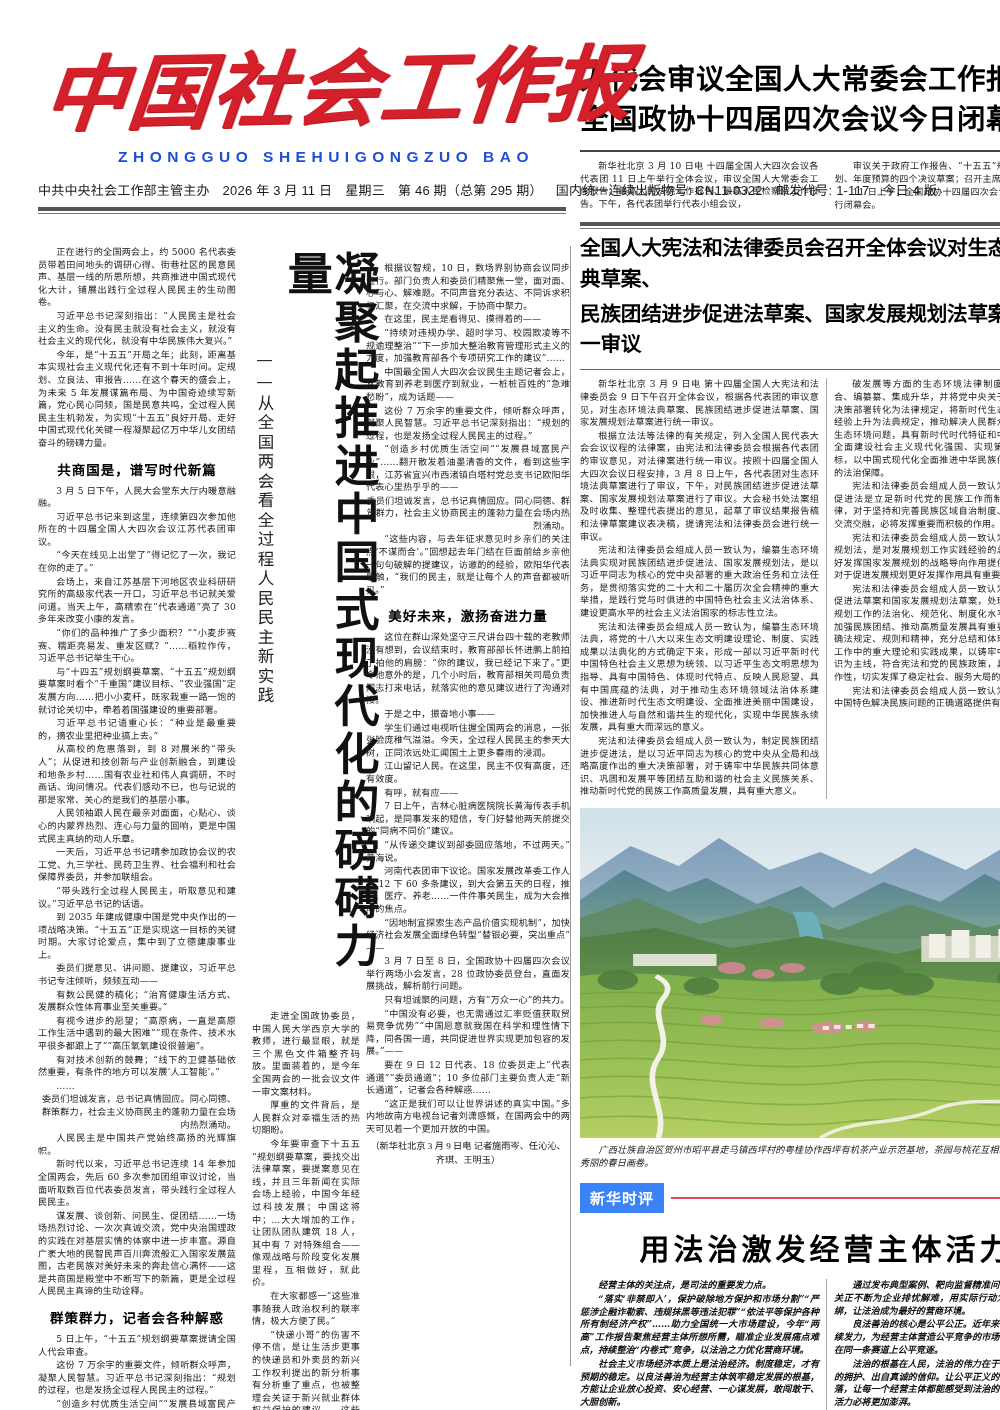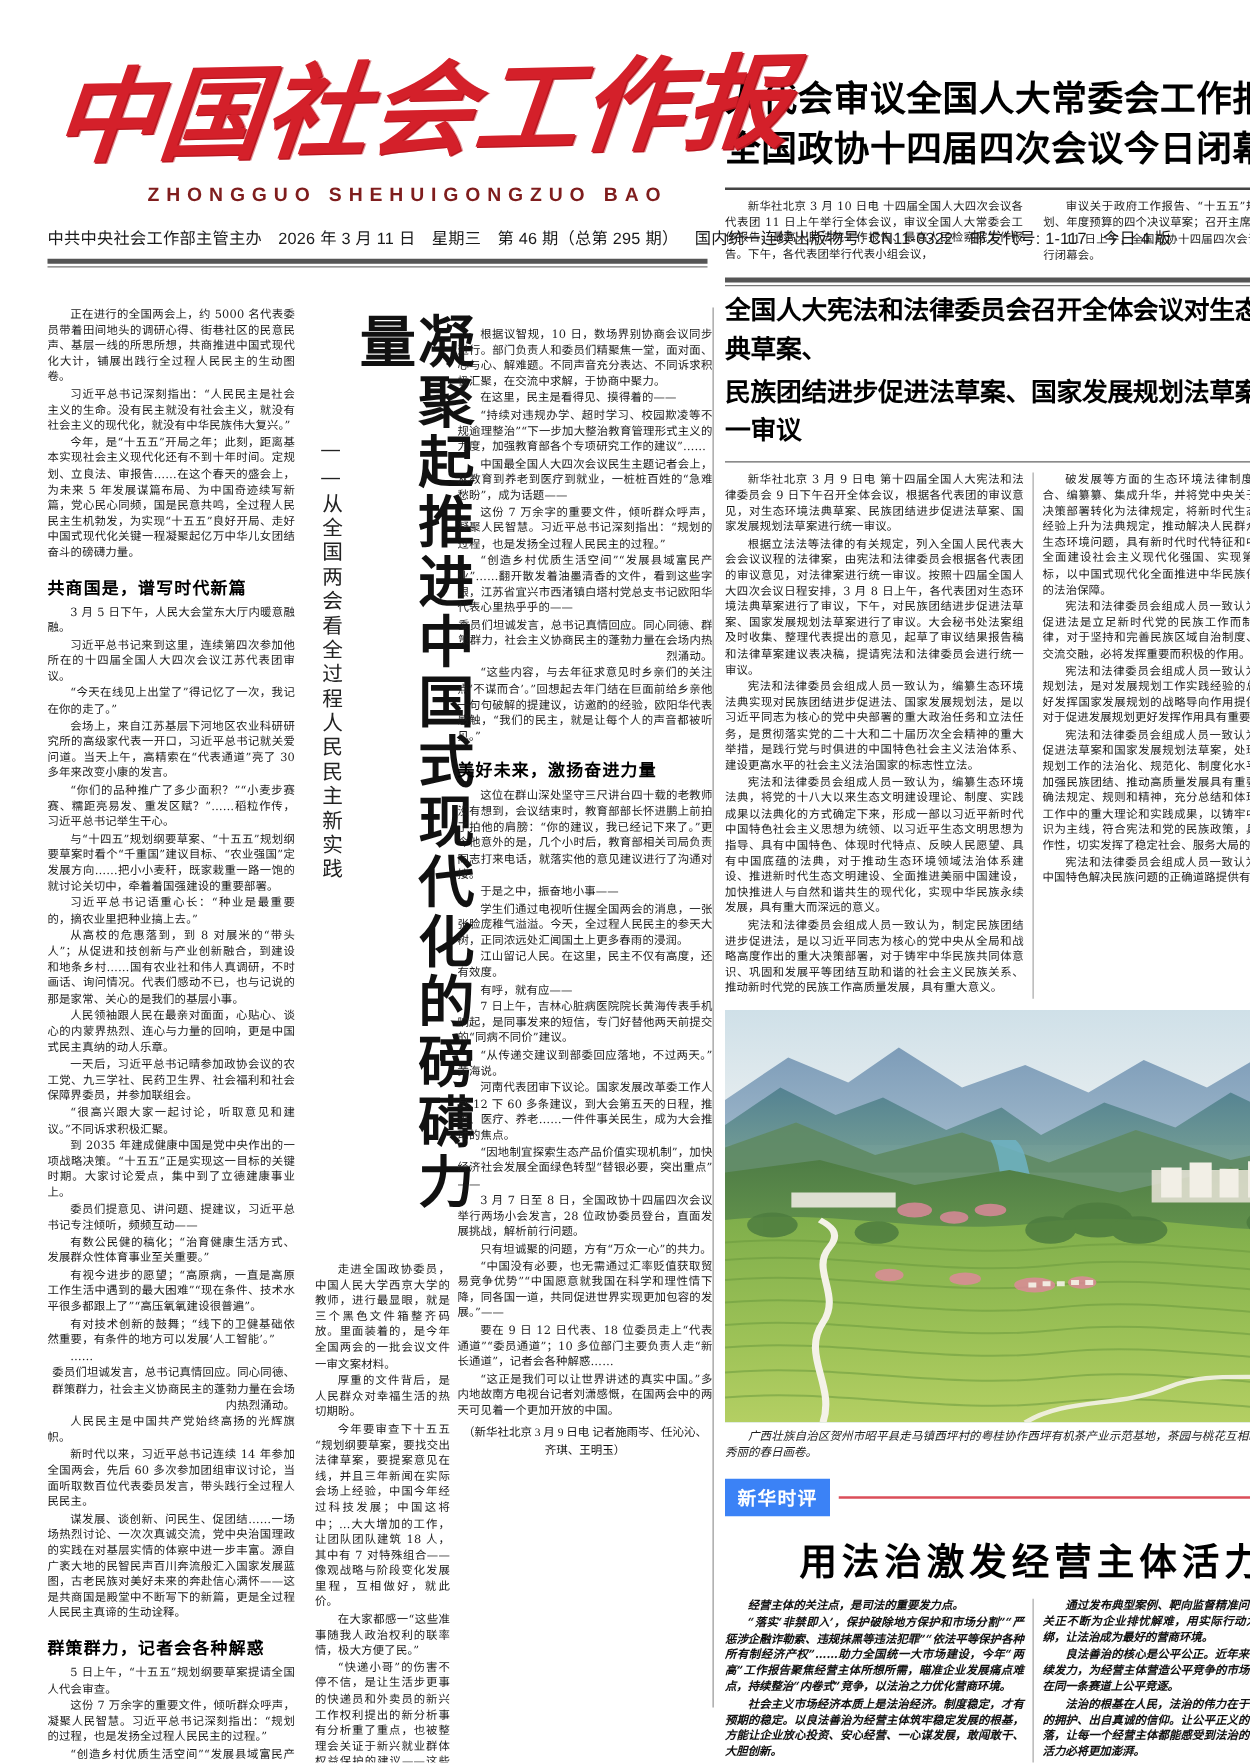--- a/index.html
+++ b/index.html
@@ -27,21 +27,21 @@
     transform:skewX(-7deg) rotate(-1.2deg);
     transform-origin:left center;
     text-shadow:1px 1px 0 #b8161f, 2px 1px 0 rgba(190,20,30,.45);
     white-space:nowrap;
     margin-left:6px;
   }
   .brand-py {
     margin-top:10px; margin-left:80px;
     font-family:"Liberation Sans", sans-serif;
     font-size:15.5px; font-weight:700; letter-spacing:5.5px;
-    color:#7f1d1d;
+    color:#1d4ed8;
   }
   .brand-info {
     margin-top:14px;
     font-size:13px; letter-spacing:.2px; color:#1a1a1a;
     font-family:"Liberation Sans", sans-serif;
     white-space:nowrap;
   }
   .brand-info span { margin-right:13px; }
   .mast-right { flex:1; padding-left:14px; padding-top:6px; }
   .mast-head-1 {
@@ -65,21 +65,21 @@
     font-size:9.1px;
     line-height:12.6px;
     text-indent:2em;
     text-align:justify;
     font-family:"DejaVu Serif", serif;
     letter-spacing:.15px;
     color:#1b1b1b;
   }
   p.body-text.center { text-indent:0; text-align:right; }
   .sub-head {
-    text-align:left;
+    text-align:center;
     font-family:"DejaVu Sans", sans-serif;
     font-weight:700;
     font-size:13.5px;
     margin:9px 0 6px 0;
     letter-spacing:1px;
     color:#000;
   }
 
   
   .vert-wrap {
@@ -336,21 +336,21 @@
         <p class="body-text">3 月 5 日下午，人民大会堂东大厅内暖意融融。</p>
         <p class="body-text">习近平总书记来到这里，连续第四次参加他所在的十四届全国人大四次会议江苏代表团审议。</p>
         <p class="body-text">“今天在线见上出堂了”得记忆了一次，我记在你的走了。”</p>
         <p class="body-text">会场上，来自江苏基层下河地区农业科研研究所的高级家代表一开口，习近平总书记就关爱问道。当天上午，高精索在“代表通道”亮了 30 多年来改变小康的发言。</p>
         <p class="body-text">“你们的品种推广了多少面积？”“小麦步赛赛、糯距亮易发、重发区赋？”……稻粒作传，习近平总书记举生干心。</p>
         <p class="body-text">与“十四五”规划纲要草案、“十五五”规划纲要草案时看个“千重国”建议目标、“农业强国”定发展方向……把小小麦秆，既家栽重一路一饱的就讨论关切中，牵着着国强建设的重要部署。</p>
         <p class="body-text">习近平总书记语重心长：“种业是最重要的，摘农业里把种业搞上去。”</p>
         <p class="body-text">从高校的危惠落到，到 8 对展米的“带头人”；从促进和技创新与产业创新融合，到建设和地条乡村……国有农业社和伟人真调研，不时画话、询问情况。代表们感动不已，也与记说的那是家常、关心的是我们的基层小事。</p>
         <p class="body-text">人民领袖跟人民在最亲对面面，心贴心、谈心的内蒙界热烈、连心与力量的回响，更是中国式民主真纳的动人乐章。</p>
         <p class="body-text">一天后，习近平总书记晴参加政协会议的农工党、九三学社、民药卫生界、社会福利和社会保障界委员，并参加联组会。</p>
-        <p class="body-text">“很高兴跟大家一起讨论，听取意见和建议。”不同诉求积极汇聚。</p>
+        <p class="body-text">“带头践行全过程人民民主，听取意见和建议。”习近平总书记的话语。</p>
         <p class="body-text">到 2035 年建成健康中国是党中央作出的一项战略决策。“十五五”正是实现这一目标的关键时期。大家讨论爱点，集中到了立德建康事业上。</p>
         <p class="body-text">委员们提意见、讲问题、提建议，习近平总书记专注倾听，频频互动——</p>
         <p class="body-text">有数公民健的稿化；“治育健康生活方式、发展群众性体育事业至关重要。”</p>
         <p class="body-text">有视今进步的愿望；“高原病，一直是高原工作生活中遇到的最大困难”“现在条件、技术水平很多都跟上了”“高压氧氧建设很普遍”。</p>
         <p class="body-text">有对技术创新的鼓舞；“线下的卫健基础依然重要，有条件的地方可以发展‘人工智能’。”</p>
         <p class="body-text">……</p>
         <p class="body-text center">委员们坦诚发言，总书记真情回应。同心同德、群策群力，社会主义协商民主的蓬勃力量在会场内热烈涌动。</p>
         <p class="body-text">人民民主是中国共产党始终高扬的光辉旗帜。</p>
         <p class="body-text">新时代以来，习近平总书记连续 14 年参加全国两会，先后 60 多次参加团组审议讨论，当面听取数百位代表委员发言，带头践行全过程人民民主。</p>
         <p class="body-text">谋发展、谈创新、问民生、促团结……一场场热烈讨论、一次次真诚交流，党中央治国理政的实践在对基层实情的体察中进一步丰富。源自广袤大地的民智民声百川奔流般汇入国家发展蓝图，古老民族对美好未来的奔赴信心满怀——这是共商国是殿堂中不断写下的新篇，更是全过程人民民主真谛的生动诠释。</p>

